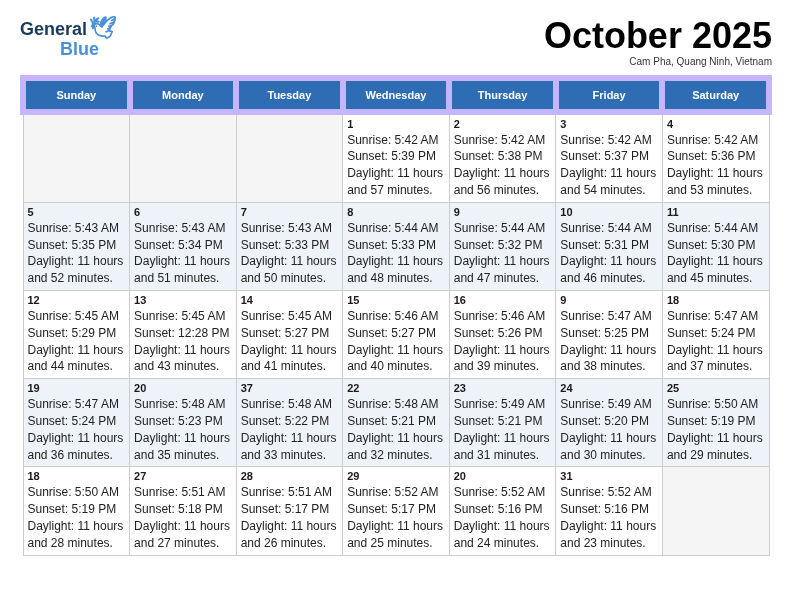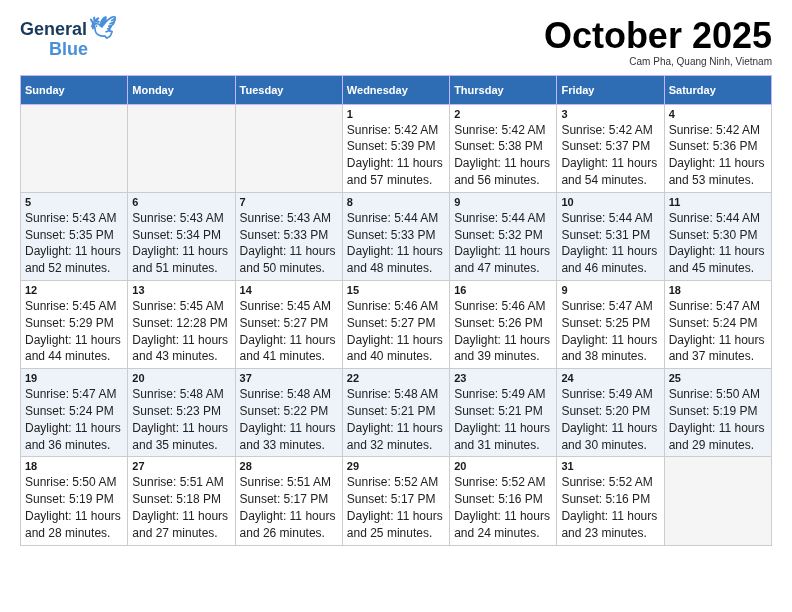--- a/index.html
+++ b/index.html
@@ -18,21 +18,21 @@
     }
     .header {
       display: flex;
       justify-content: space-between;
       align-items: flex-start;
       margin-bottom: 8px;
     }
     .logo {
       display: flex;
       flex-direction: column;
-      align-items: center;
+      align-items: flex-start;
     }
     .title-block {
       text-align: right;
     }
     .month-title {
       font-size: 36px;
       font-weight: bold;
       color: #000000;
       line-height: 1.1;
     }
@@ -45,22 +45,22 @@
       width: 100%;
       border-collapse: collapse;
       table-layout: fixed;
     }
     .calendar th {
       background: #2e6db4;
       color: #fff;
       font-size: 11px;
       font-weight: bold;
       padding: 8px 4px;
-      text-align: left;
-      border: 1px solid #c4b5fd;
+      text-align: center;
+      border: 6px solid #c4b5fd;
     }
     .calendar td {
       border: 1px solid #ccc;
       vertical-align: top;
       padding: 3px 4px;
       font-size: 9px;
       color: #222;
       background: #fff;
       height: 82px;
     }
@@ -90,21 +90,21 @@
 <body>
 
 <div class="page">
   <div class="header">
     <div class="logo">
       <div style="display:flex;align-items:center;gap:2px;">
         <div style="font-size:18px;font-weight:bold;color:#1a3a5c;line-height:1.1;">
           <span style="color:#1a3a5c;">General</span><span style="color:#4a90d9;font-size:22px;margin-left:2px;">🕊</span>
         </div>
       </div>
-      <div style="font-size:18px;font-weight:bold;color:#4a90d9;line-height:1;">Blue</div>
+      <div style="font-size:18px;font-weight:bold;color:#4a90d9;line-height:1;margin-left:40px;">Blue</div>
     </div>
     <div class="title-block">
       <div class="month-title">October 2025</div>
       <div class="location">Cam Pha, Quang Ninh, Vietnam</div>
     </div>
   </div>
 
   <table class="calendar">
     <thead>
       <tr>

